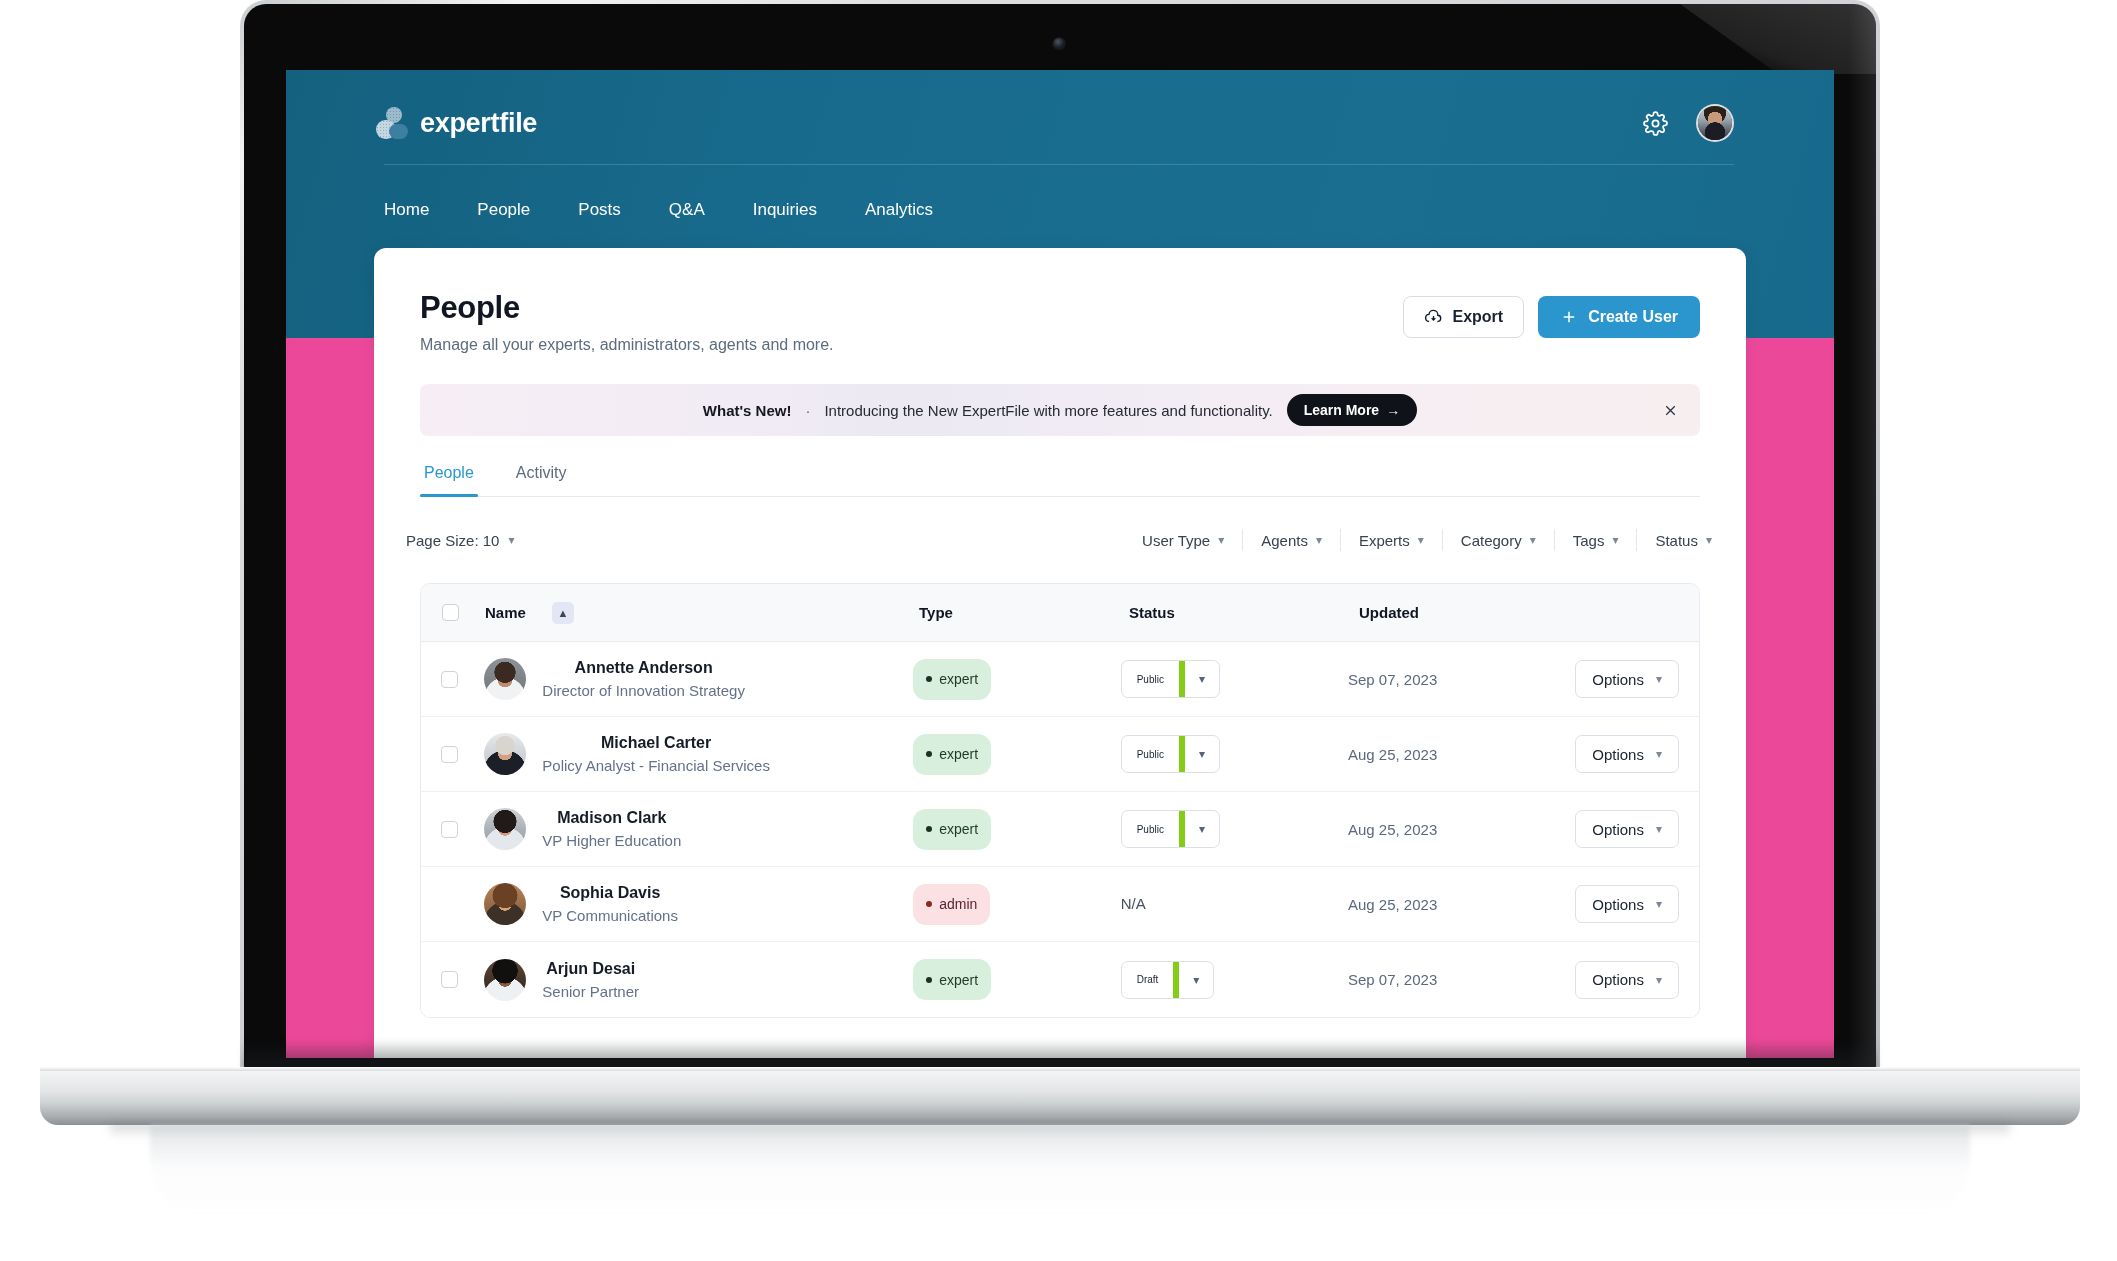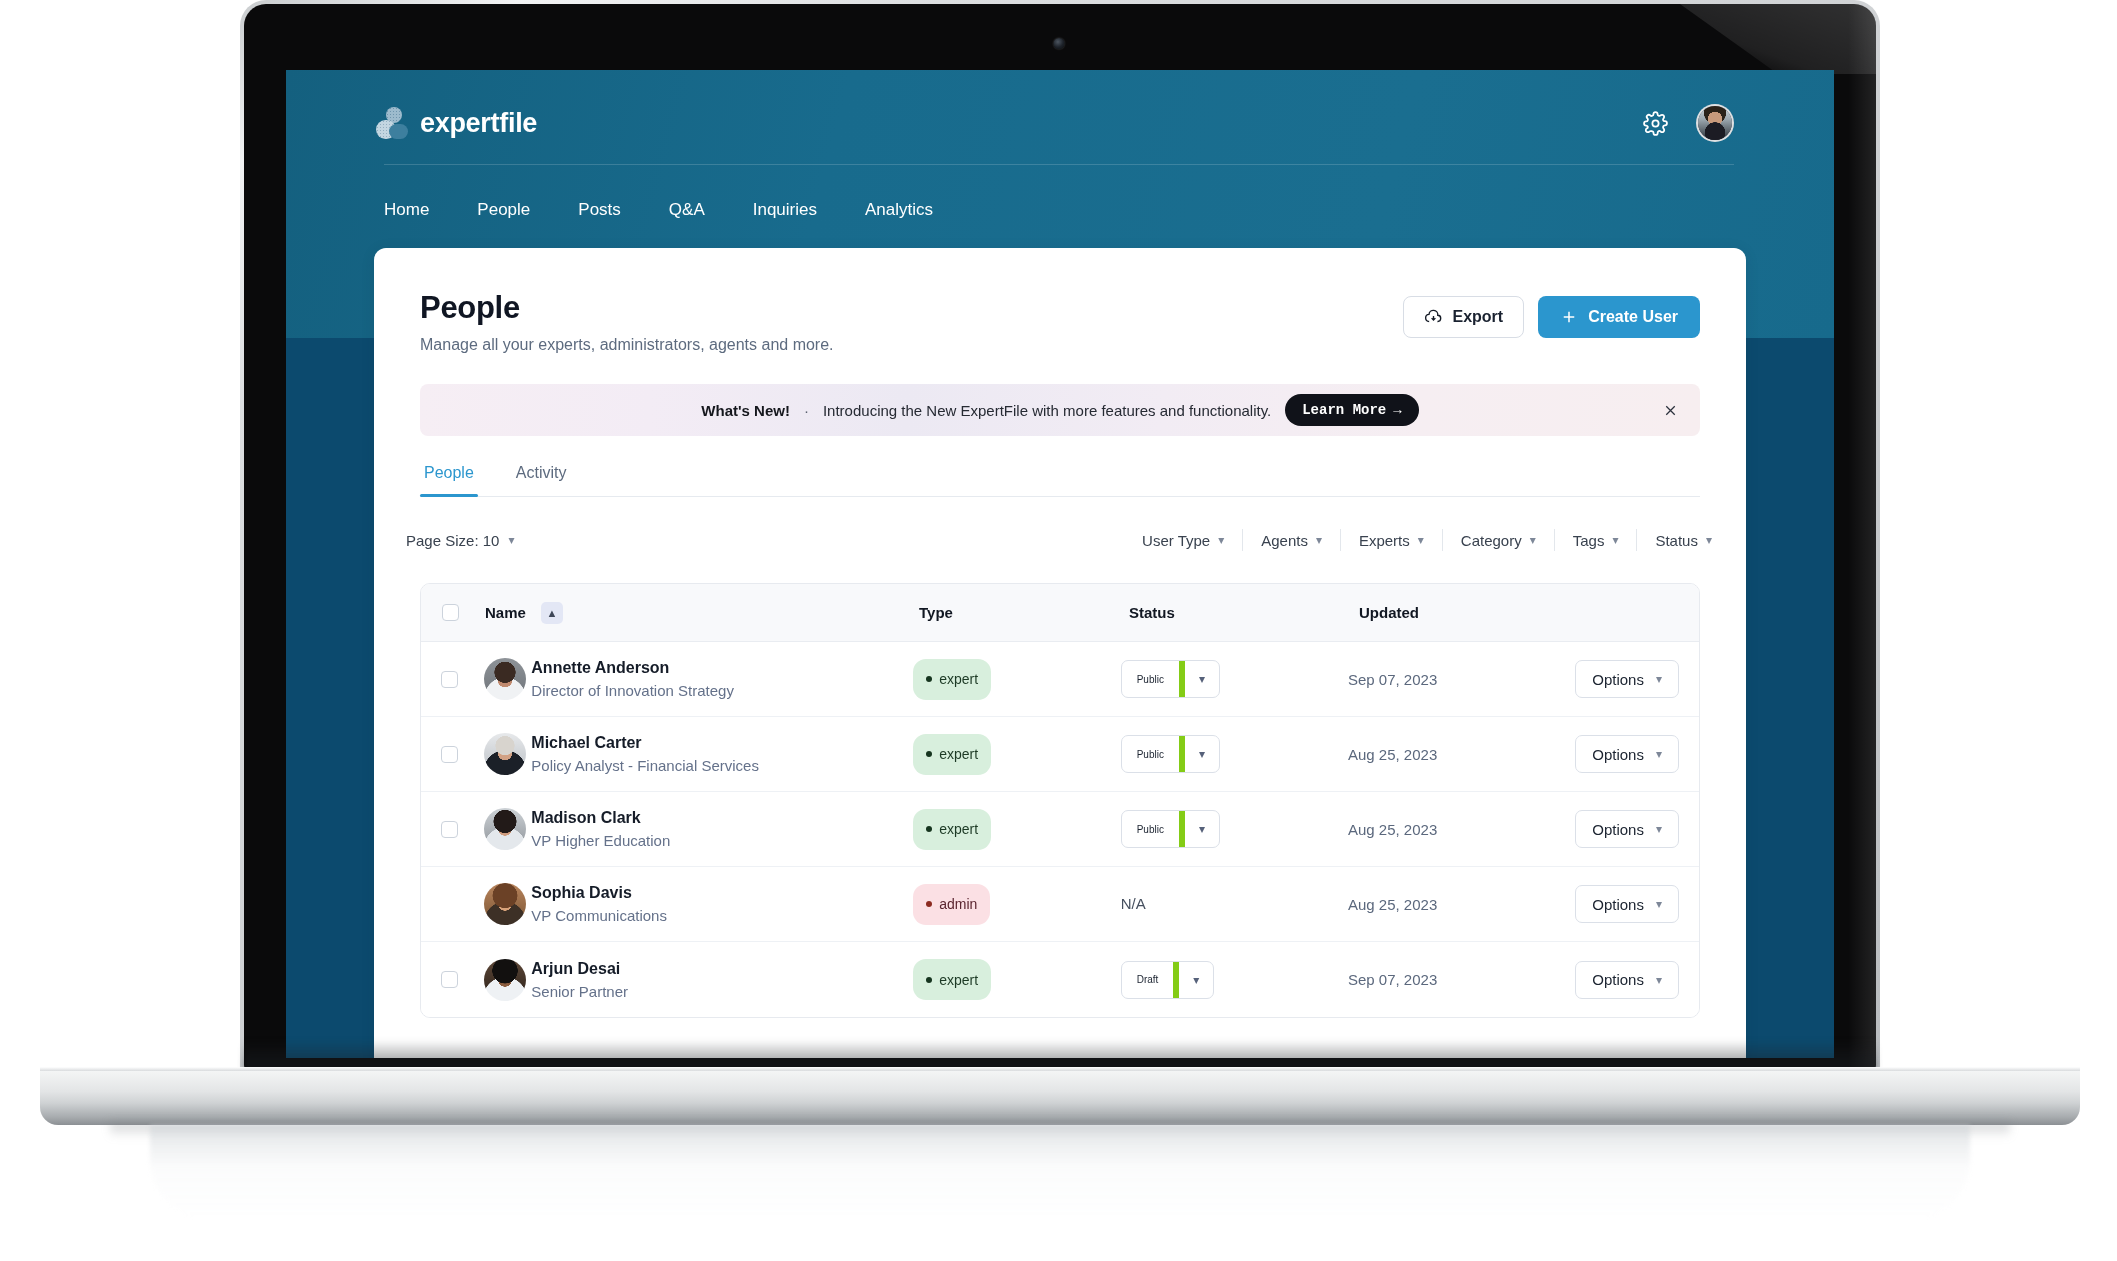--- a/index.html
+++ b/index.html
@@ -133,21 +133,21 @@
     height: 30px;
     background: linear-gradient(180deg, rgba(0,0,0,0) 0%, rgba(30,34,38,0.55) 100%);
     filter: blur(3px);
   }
 
   
   .app {
     position: relative;
     width: 1548px;
     height: 988px;
-    background: #0c4a6e;
+    background: #ec4899;
   }
 
   .app-header {
     position: relative;
     height: 268px;
     background: linear-gradient(105deg, #14607f 0%, #186b8d 35%, #1a6e90 70%, #176a8c 100%);
   }
 
   .header-top {
     display: flex;
@@ -337,21 +337,21 @@
   .learn-more {
     background: #101219;
     color: #fff;
     font-size: 14px;
     font-weight: bold;
     border: none;
     border-radius: 18px;
     height: 32px;
     padding: 0 17px;
     cursor: pointer;
-    display: flex; align-items: center; gap: 7px; font-family: Liberation Mono, monospace;
+    display: flex; align-items: center; gap: 7px;
   }
   .banner-close {
     position: absolute;
     right: 18px;
     top: 50%;
     transform: translateY(-50%);
     width: 24px; height: 24px;
     display:flex; align-items:center; justify-content:center;
     cursor: pointer;
     color: #2b313c;
@@ -429,21 +429,21 @@
   .row {
     display: flex;
     align-items: center;
     height: 75px;
     border-bottom: 1px solid #eef1f5;
     background: #ffffff;
   }
   .row:last-child { border-bottom: none; }
 
   .c-check { width: 58px; display:flex; align-items:center; justify-content:center; }
-  .c-name  { width: 440px; display:flex; align-items:center; gap: 5px; padding-left: 6px;}
+  .c-name  { width: 440px; display:flex; align-items:center; gap: 16px; padding-left: 6px; text-align: center;}
   .c-type  { width: 210px; }
   .c-status{ width: 230px; }
   .c-upd   { width: 230px; }
   .c-opt   { flex: 1; display: flex; justify-content: flex-end; padding-right: 20px; }
 
   .checkbox {
     width: 17px; height: 17px;
     border: 1.5px solid #ccd3dc;
     border-radius: 4px;
     background: #fff;

